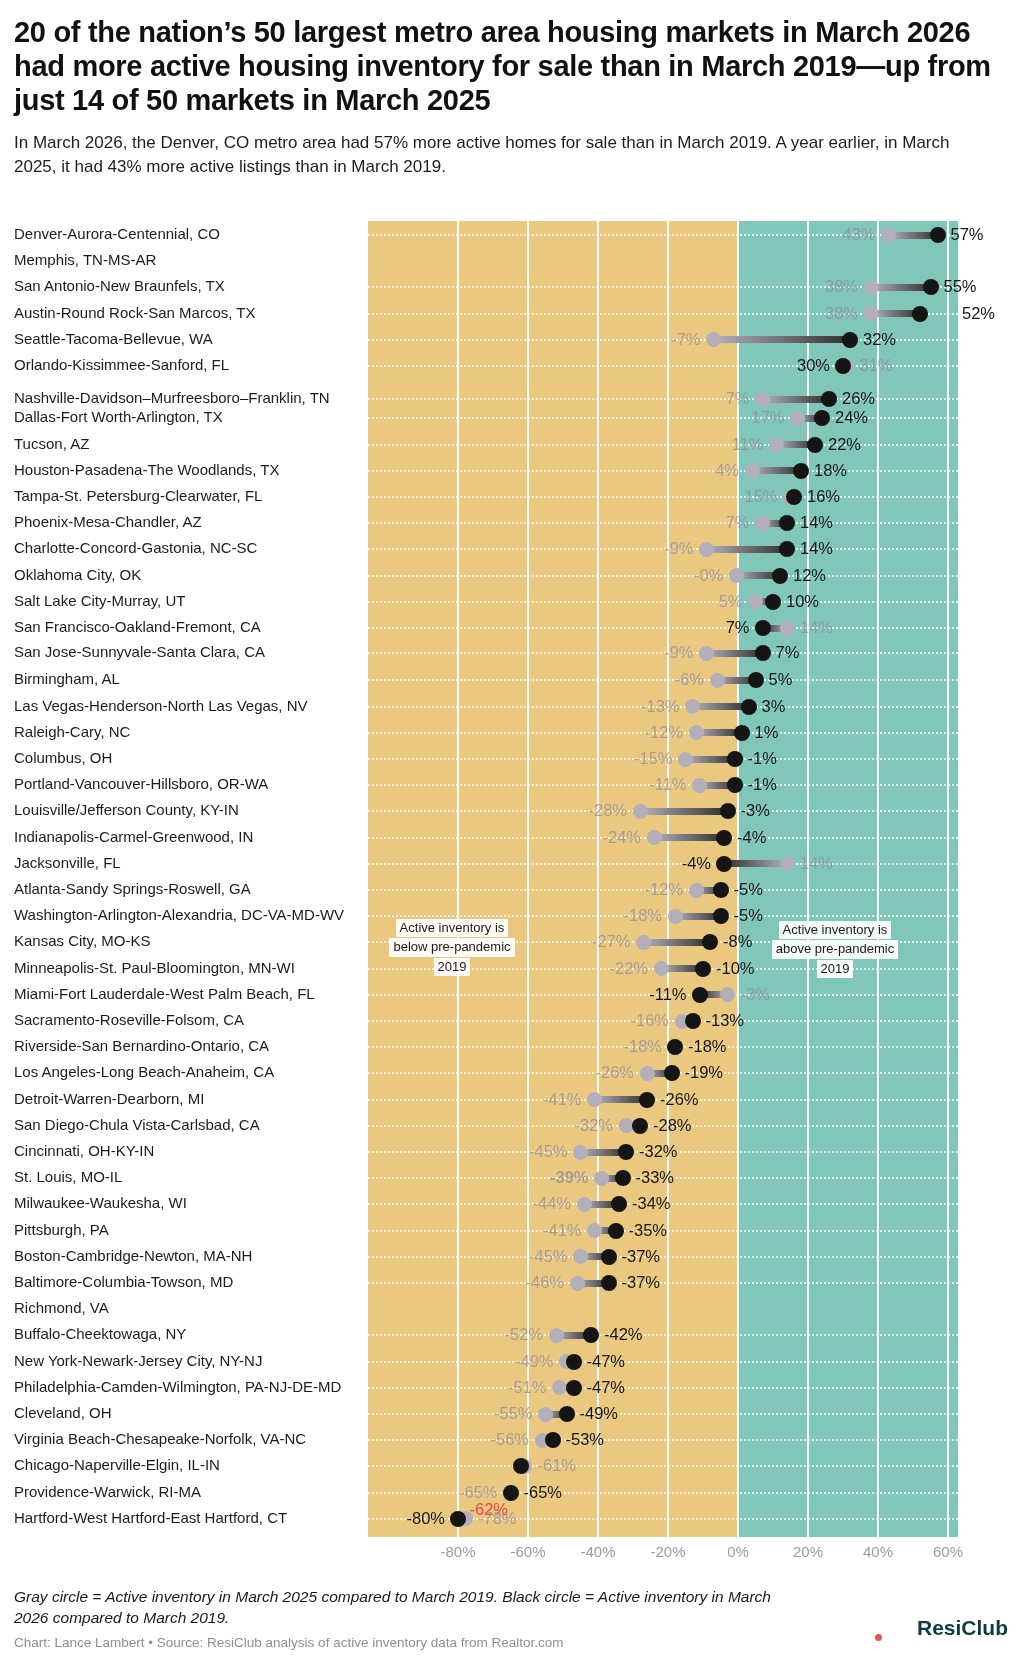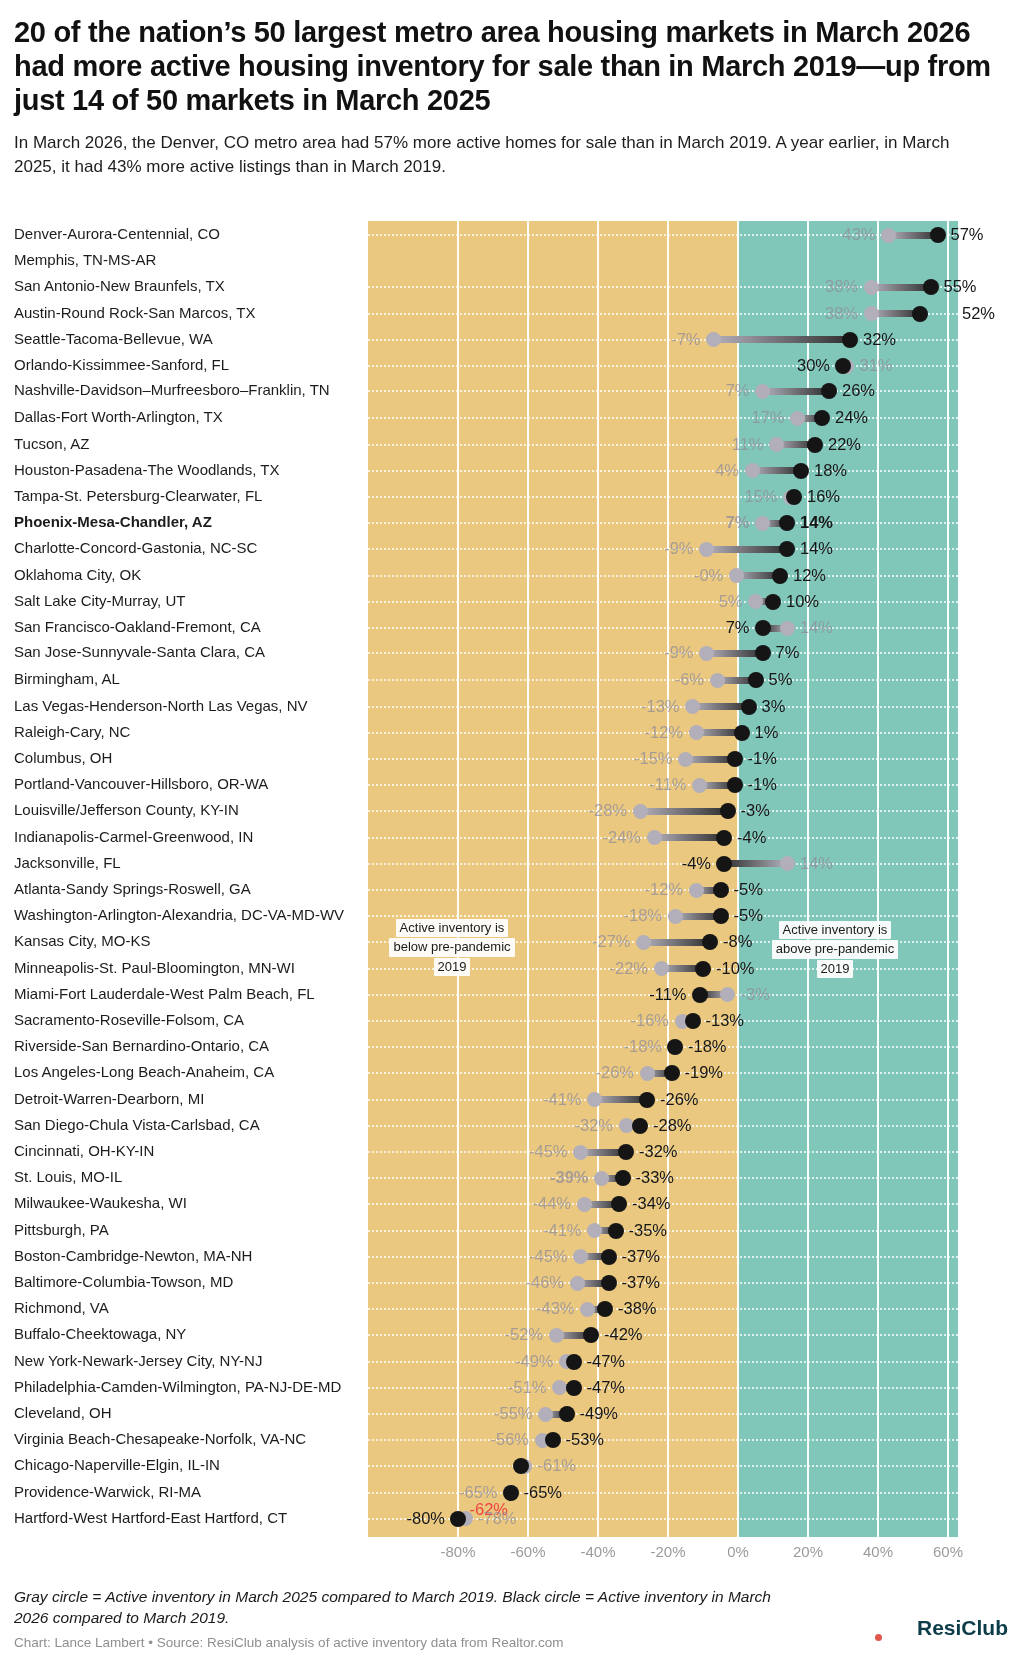--- a/index.html
+++ b/index.html
@@ -103,21 +103,21 @@
         <div class="metro">Orlando-Kissimmee-Sanford, FL</div>
         <div class="track">
           <div class="guide"></div>
           <div class="connector" style="left: 475px; width: 3.5px; background: linear-gradient(90deg, rgb(47, 47, 47), rgb(178, 175, 186));"></div>
           <div class="dot d25" style="width: 15px; height: 15px; top: 5.5px; left: 471px; background: rgb(178, 175, 186);"></div>
           <div class="dot d26" style="width: 16px; height: 16px; top: 5px; left: 467px; background: rgb(21, 21, 21);"></div>
           <span class="vlabel g" style="color: rgb(143, 139, 153); left: 491.5px;">31%</span>
           <span class="vlabel b" style="color: rgb(22, 22, 22); right: 128px;">30%</span>
         </div>
       </div>
-      <div class="row" style="top: 157px;">
+      <div class="row" style="top: 165px;">
         <div class="metro">Nashville-Davidson–Murfreesboro–Franklin, TN</div>
         <div class="track">
           <div class="guide"></div>
           <div class="connector" style="left: 394.5px; width: 66.5px; background: linear-gradient(90deg, rgb(178, 175, 186), rgb(47, 47, 47));"></div>
           <div class="dot d25" style="width: 15px; height: 15px; top: 5.5px; left: 387px; background: rgb(178, 175, 186);"></div>
           <div class="dot d26" style="width: 16px; height: 16px; top: 5px; left: 453px; background: rgb(21, 21, 21);"></div>
           <span class="vlabel g" style="color: rgb(143, 139, 153); right: 208.5px;">7%</span>
           <span class="vlabel b" style="color: rgb(22, 22, 22); left: 474px;">26%</span>
         </div>
       </div>
@@ -158,21 +158,21 @@
         <div class="metro">Tampa-St. Petersburg-Clearwater, FL</div>
         <div class="track">
           <div class="guide"></div>
           <div class="connector" style="left: 422.5px; width: 3.5px; background: linear-gradient(90deg, rgb(178, 175, 186), rgb(47, 47, 47));"></div>
           <div class="dot d25" style="width: 15px; height: 15px; top: 5.5px; left: 415px; background: rgb(178, 175, 186);"></div>
           <div class="dot d26" style="width: 16px; height: 16px; top: 5px; left: 418px; background: rgb(21, 21, 21);"></div>
           <span class="vlabel g" style="color: rgb(143, 139, 153); right: 180.5px;">15%</span>
           <span class="vlabel b" style="color: rgb(22, 22, 22); left: 439px;">16%</span>
         </div>
       </div>
-      <div class="row" style="top: 289.2px; font-weight: bold;">
+      <div class="row" style="top: 289.2px;">
         <div class="metro">Phoenix-Mesa-Chandler, AZ</div>
         <div class="track">
           <div class="guide"></div>
           <div class="connector" style="left: 394.5px; width: 24.5px; background: linear-gradient(90deg, rgb(178, 175, 186), rgb(47, 47, 47));"></div>
           <div class="dot d25" style="width: 15px; height: 15px; top: 5.5px; left: 387px; background: rgb(178, 175, 186);"></div>
           <div class="dot d26" style="width: 16px; height: 16px; top: 5px; left: 411px; background: rgb(21, 21, 21);"></div>
           <span class="vlabel g" style="color: rgb(143, 139, 153); right: 208.5px;">7%</span>
           <span class="vlabel b" style="color: rgb(22, 22, 22); left: 432px;">14%</span>
         </div>
       </div>
@@ -489,28 +489,20 @@
           <div class="guide"></div>
           <div class="connector" style="left: 209px; width: 31.5px; background: linear-gradient(90deg, rgb(178, 175, 186), rgb(47, 47, 47));"></div>
           <div class="dot d25" style="width: 15px; height: 15px; top: 5.5px; left: 201.5px; background: rgb(178, 175, 186);"></div>
           <div class="dot d26" style="width: 16px; height: 16px; top: 5px; left: 232.5px; background: rgb(21, 21, 21);"></div>
           <span class="vlabel g" style="color: rgb(143, 139, 153); right: 394px;">-46%</span>
           <span class="vlabel b" style="color: rgb(22, 22, 22); left: 253.5px;">-37%</span>
         </div>
       </div>
       <div class="row" style="top: 1075.2px;">
         <div class="metro">Richmond, VA</div>
-        <div class="track">
-          <div class="guide"></div>
-          <div class="connector" style="left: 219.5px; width: 17.5px; background: linear-gradient(90deg, rgb(178, 175, 186), rgb(47, 47, 47));"></div>
-          <div class="dot d25" style="width: 15px; height: 15px; top: 5.5px; left: 212px; background: rgb(178, 175, 186);"></div>
-          <div class="dot d26" style="width: 16px; height: 16px; top: 5px; left: 229px; background: rgb(21, 21, 21);"></div>
-          <span class="vlabel g" style="color: rgb(143, 139, 153); right: 383.5px;">-43%</span>
-          <span class="vlabel b" style="color: rgb(22, 22, 22); left: 250px;">-38%</span>
-        </div>
       </div>
       <div class="row" style="top: 1101.4px;">
         <div class="metro">Buffalo-Cheektowaga, NY</div>
         <div class="track">
           <div class="guide"></div>
           <div class="connector" style="left: 188px; width: 35px; background: linear-gradient(90deg, rgb(178, 175, 186), rgb(47, 47, 47));"></div>
           <div class="dot d25" style="width: 15px; height: 15px; top: 5.5px; left: 180.5px; background: rgb(178, 175, 186);"></div>
           <div class="dot d26" style="width: 16px; height: 16px; top: 5px; left: 215px; background: rgb(21, 21, 21);"></div>
           <span class="vlabel g" style="color: rgb(143, 139, 153); right: 415px;">-52%</span>
           <span class="vlabel b" style="color: rgb(22, 22, 22); left: 236px;">-42%</span>

